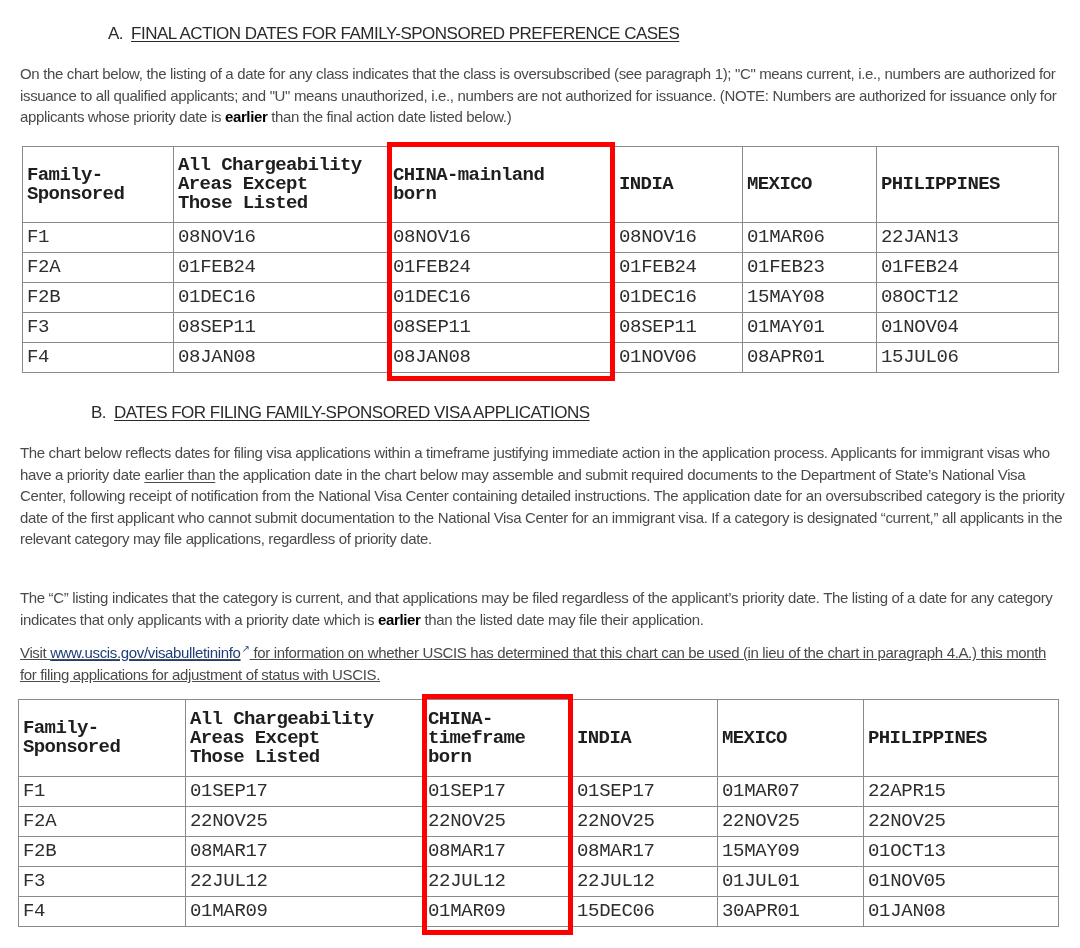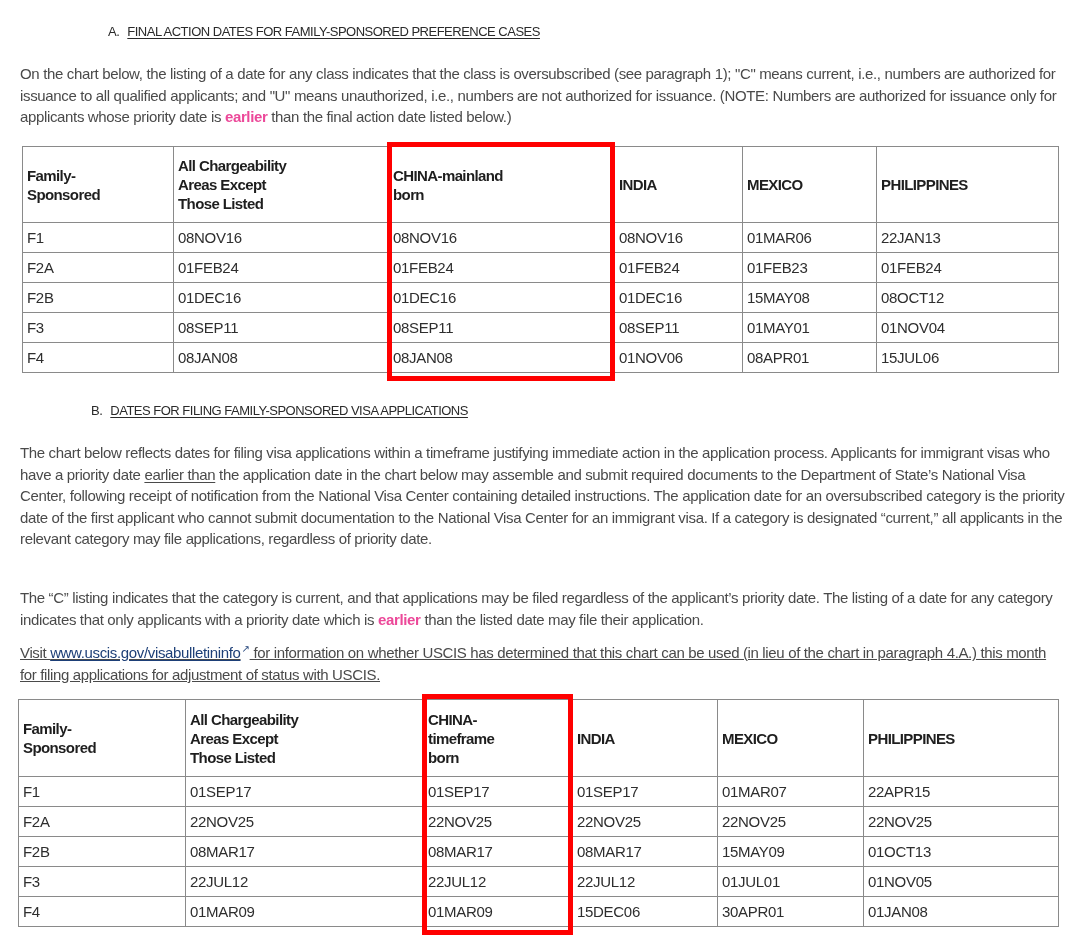--- a/index.html
+++ b/index.html
@@ -12,58 +12,59 @@
     height: 948px;
     position: relative;
     overflow: hidden;
     font-family: "Liberation Sans", sans-serif;
     color: #3c3c3c;
     font-size: 15px;
     letter-spacing: -0.35px;
   }
   .heading {
     position: absolute;
-    font-size: 13px;
+    font-size: 17px;
     font-weight: normal;
     color: #2a2a2a;
     letter-spacing: -0.5px;
   }
   .heading .letter { margin-right: 8px; }
   .heading .title { text-decoration: underline; text-underline-offset: 2px; }
 
   .para {
     position: absolute;
     left: 20px;
     width: 1045px;
     line-height: 21.5px;
     font-size: 15px;
     color: #4a4a4a;
     margin: 0;
   }
-  .para b { color: #ec4899; font-weight: bold; }
+  .para b { color: #000000; font-weight: bold; }
   .para u { text-underline-offset: 2px; text-align: center; }
   .para a {
     color: #1d3f77;
     text-decoration: underline;
     text-underline-offset: 2px;
   }
   .ext-icon {
     display: inline-block;
     font-size: 10px;
     vertical-align: super;
     color: #1d3f77;
     margin-left: 1px;
   }
 
   table.vb {
     position: absolute;
     border-collapse: collapse;
-    font-size: 15px;
+    font-size: 19px;
     color: #2e2e2e;
     table-layout: fixed;
+    font-family: Liberation Mono, monospace;
   }
   table.vb td, table.vb th {
     border: 1.5px solid #8a8a8a;
     padding: 0 4px;
     text-align: left;
     vertical-align: middle;
     font-weight: normal;
     line-height: 19px;
     letter-spacing: -0.3px;
   }

